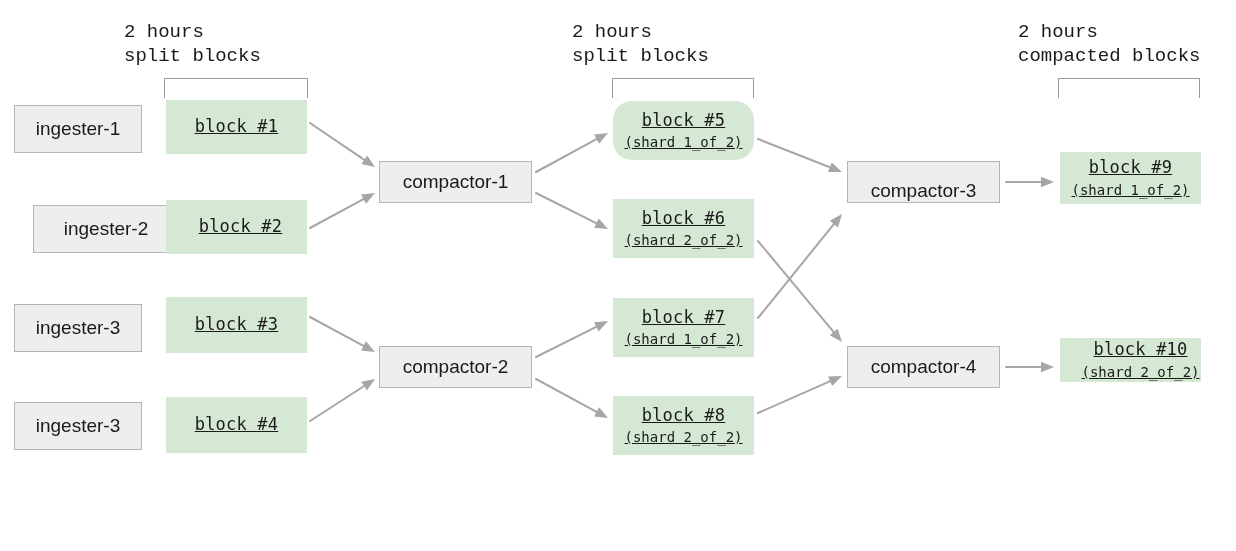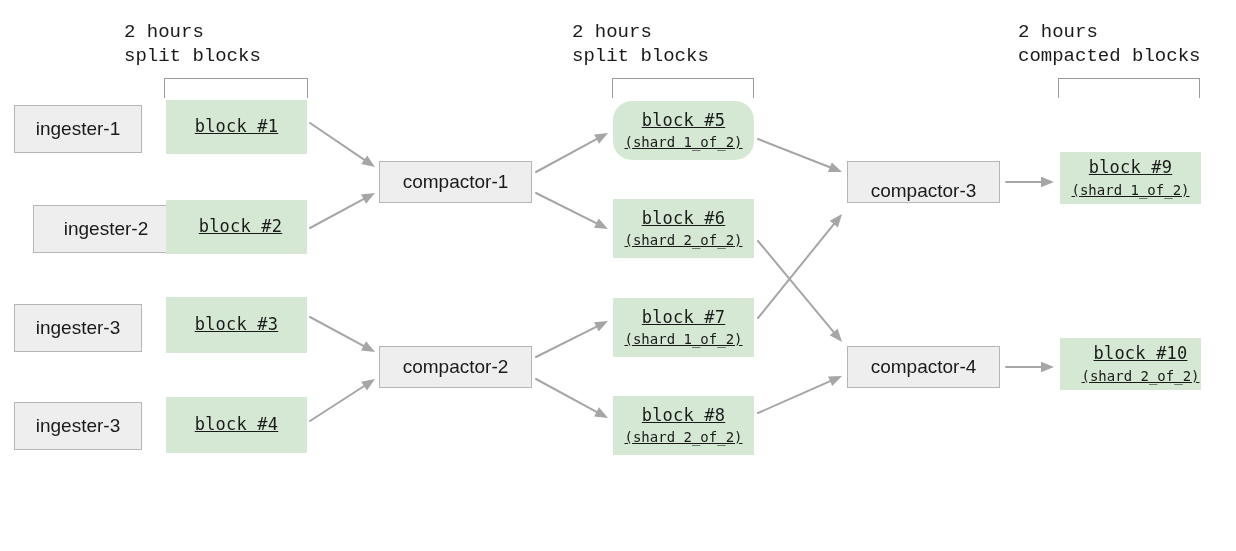--- a/index.html
+++ b/index.html
@@ -216,20 +216,20 @@
         <div class="block-sub">(shard 1_of_2)</div>
       </div>
       <div class="node node-block" style="left: 613px; top: 396px; width: 141px; height: 59px;">
         <div class="block-title">block #8</div>
         <div class="block-sub">(shard 2_of_2)</div>
       </div>
       <div class="node node-block" style="left: 1060px; top: 152px; width: 141px; height: 52px;">
         <div class="block-title">block #9</div>
         <div class="block-sub">(shard 1_of_2)</div>
       </div>
-      <div class="node node-block" style="left: 1060px; top: 338px; width: 141px; height: 52px; padding-left: 20px;">
+      <div class="node node-block" style="left: 1060px; top: 338px; width: 141px; height: 44px; padding-left: 20px;">
         <div class="block-title">block #10</div>
         <div class="block-sub">(shard 2_of_2)</div>
       </div>
     </div>
 
 
 </div>
 
 </body></html>

